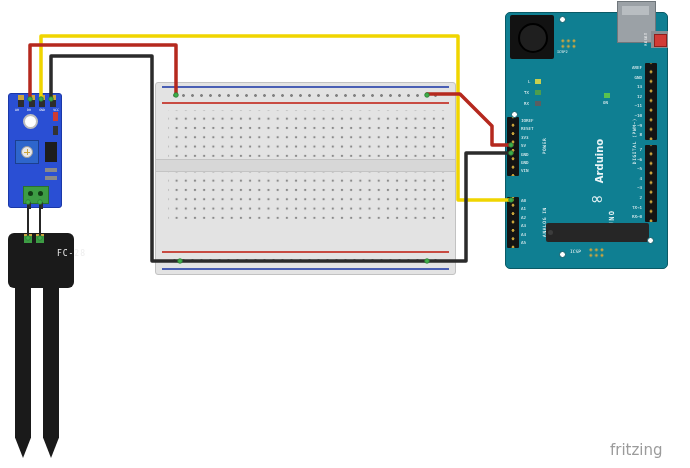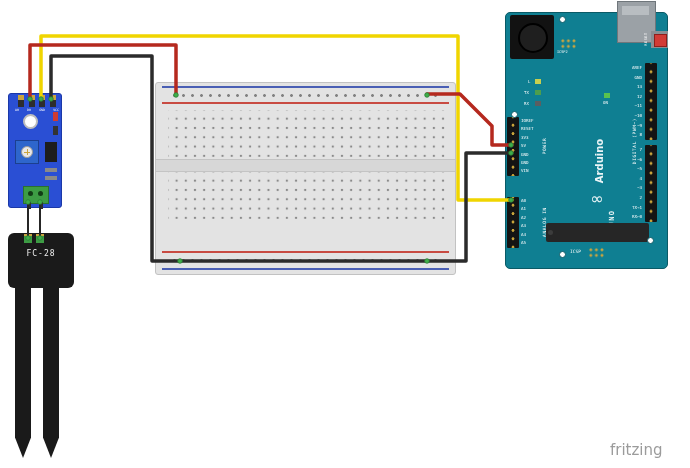--- a/index.html
+++ b/index.html
@@ -67,21 +67,21 @@
   .pot-cross-v{left:4.5px;top:2px;width:1px;height:6px;background:#caa53f;}
   .s-ic{left:36px;top:48px;width:12px;height:20px;background:#1d1d1d;}
   .s-res{left:36px;width:12px;height:4px;background:#8a8a8a;}
   .s-conn{left:14px;top:92px;width:24px;height:16px;background:#3d9c44;border:1px solid #2a7030;}
   .s-conn-hole{top:4px;width:5px;height:5px;background:#123d16;border-radius:50%;}
   .s-stub{width:3px;height:7px;background:#2d2d2d;}
 
   
   .probe-head{left:8px;top:233px;width:66px;height:55px;background:#1a1a1a;border-radius:6px;}
   .probe-pad{top:1px;width:8px;height:9px;background:#3d9c44;border-top:2px solid #caa53f;box-sizing:border-box;}
-  .probe-label{left:0;top:16px;width:100%;text-align:center;color:#eee;font-size:8px;letter-spacing:1px;}
+  .probe-label{left:0;top:16px;width:100%;text-align:right;color:#eee;font-size:8px;letter-spacing:1px;padding-left:12px;}
   .prong{top:287px;width:16px;height:171px;background:#1a1a1a;
          clip-path:polygon(0 0,100% 0,100% 88%,50% 100%,0 88%);}
 
   .watermark{left:610px;top:441px;font-family:"DejaVu Sans","Liberation Sans",sans-serif;
              font-size:15px;color:#9b9b9b;}
   .overlay{position:absolute;left:0;top:0;pointer-events:none;}
 </style>
 </head>
 <body>
 

